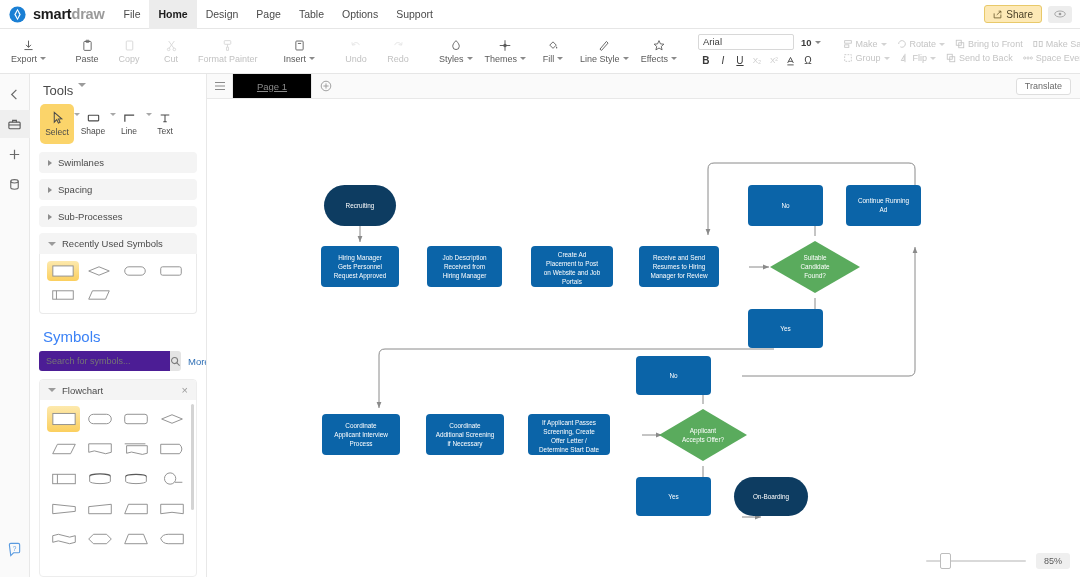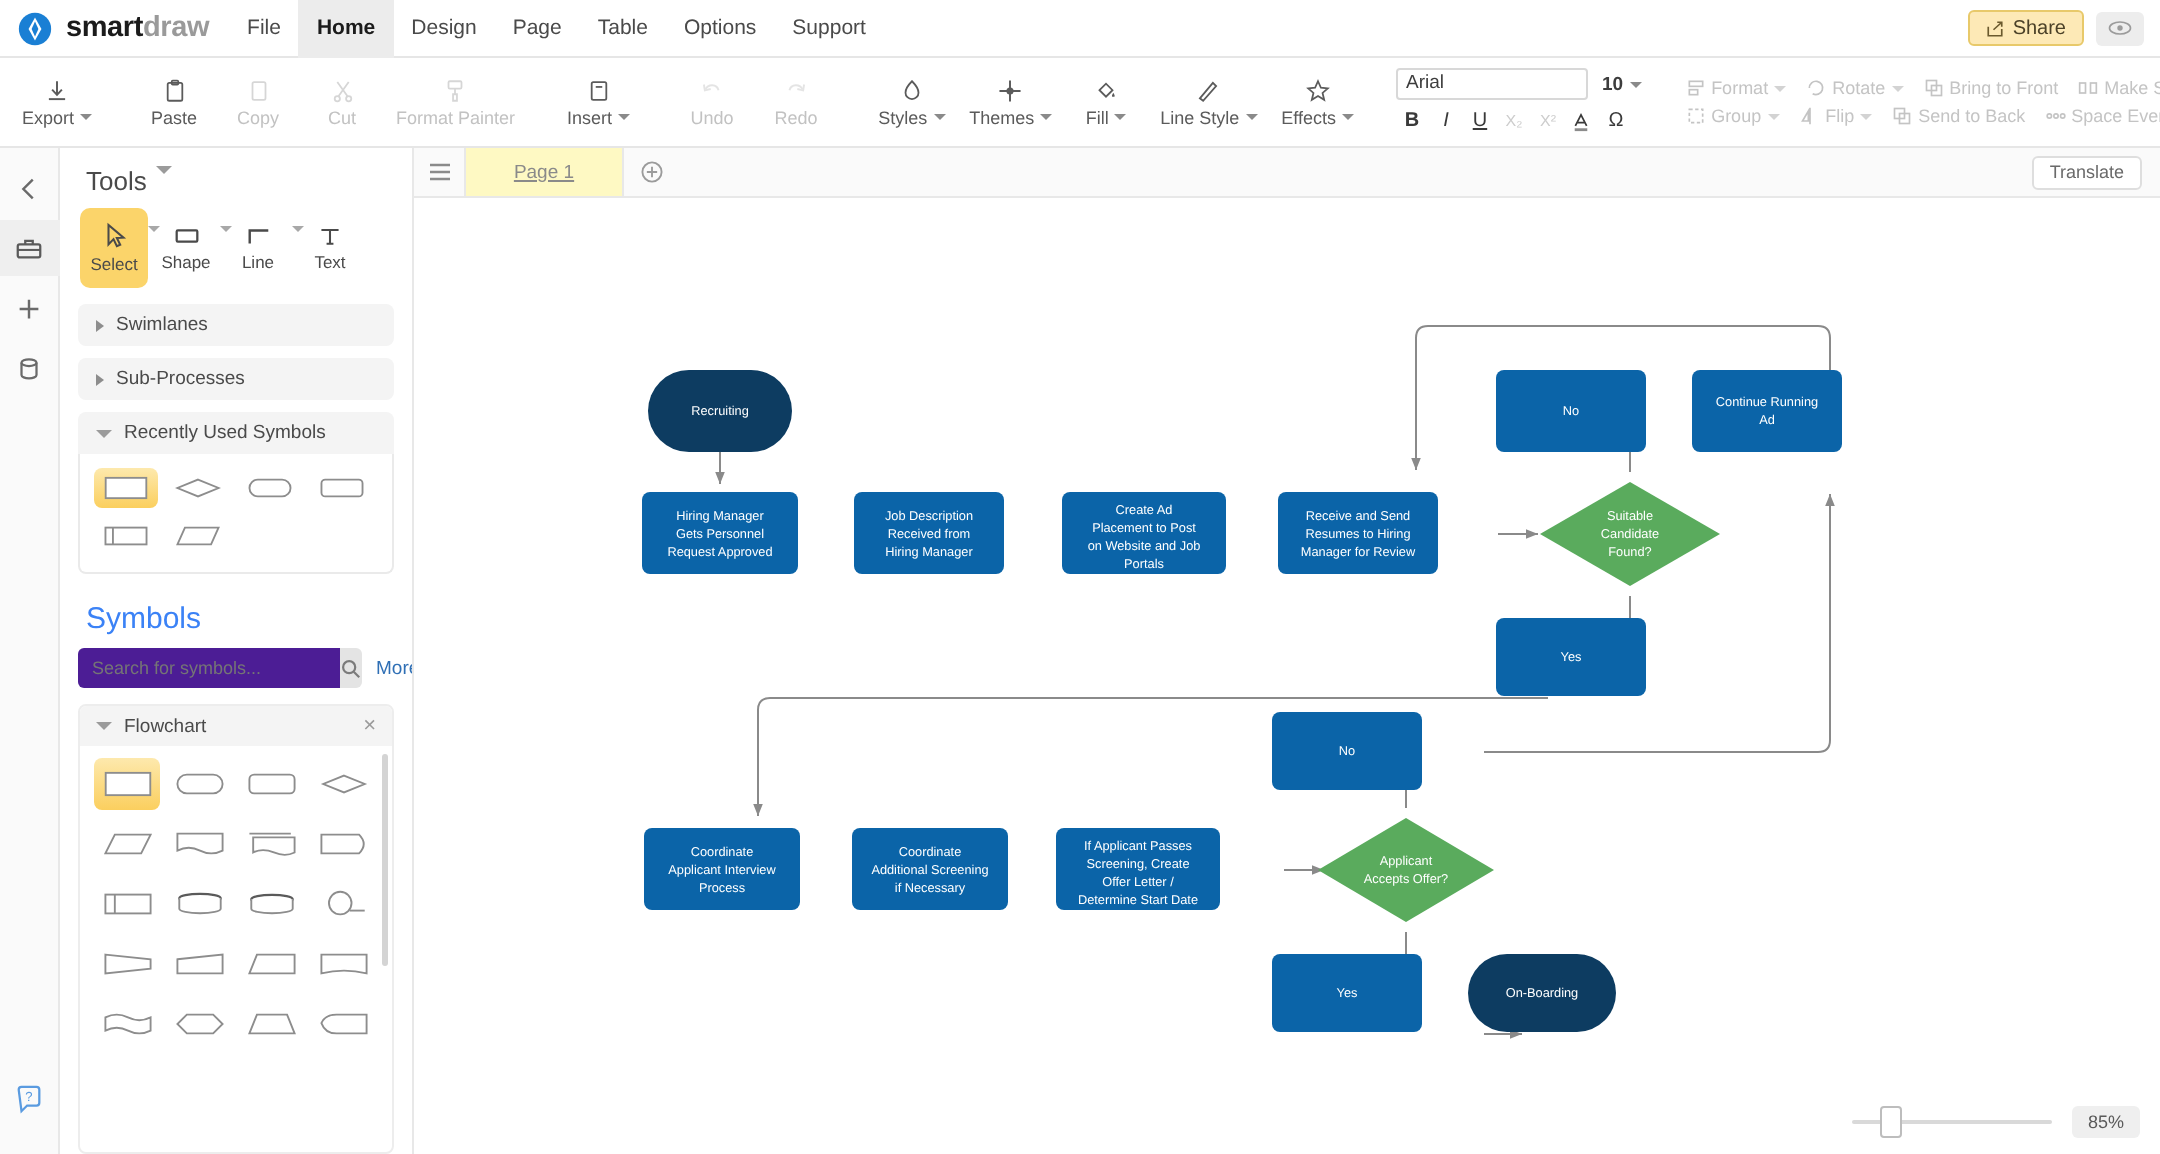--- a/index.html
+++ b/index.html
@@ -132,21 +132,21 @@
   .lib-cell { width: 33px; height: 26px; display: flex; align-items: center; justify-content: center; cursor: pointer; }
   .lib-cell.sel { background: linear-gradient(#fde9ad,#fbcf5e); border-radius: 4px; }
   .lib-scroll { position: absolute; right: 2px; top: 24px; width: 3px; height: 106px; background: #d4d4d4; border-radius: 2px; }
 
   
   .canvas-wrap { flex: 1; display: flex; flex-direction: column; min-width: 0; position: relative; background: #fff; }
   .page-bar { height: 25px; min-height: 25px; background: #fafafa; border-bottom: 1px solid #e8e8e8;
               display: flex; align-items: stretch; position: relative; }
   .pb-menu { width: 26px; display: flex; align-items: center; justify-content: center;
              border-right: 1px solid #e8e8e8; cursor: pointer; }
-  .pb-tab { width: 79px; background: #fef9c3; border-right: 1px solid #e8e8e8; display: flex;
+  .pb-tab { width: 79px; background: #000000; border-right: 1px solid #e8e8e8; display: flex;
             align-items: center; justify-content: center; font-size: 9.5px; color: #8a8a8a; cursor: pointer; text-decoration: underline; }
   .pb-add { width: 28px; display: flex; align-items: center; justify-content: center; cursor: pointer; }
   .pb-right { margin-left: auto; display: flex; align-items: center; padding-right: 9px; }
   .translate-btn { border: 1px solid #dedede; border-radius: 3px; background: #fff;
                    font-size: 9px; color: #6a6a6a; padding: 2.5px 8px; cursor: pointer; }
   .canvas { flex: 1; position: relative; background: #ffffff; overflow: hidden; }
   .canvas svg { position: absolute; left: 0; top: 0; }
   .node-label { font-size: 6.4px; fill: #ffffff; text-anchor: middle; font-family: "Liberation Sans", sans-serif; }
 
   
@@ -366,21 +366,21 @@
     </div>
     <div class="rsep"></div>
 
     <div class="arrangegroup">
       <div class="arrow-row">
         <div class="abtn">
           <svg width="10" height="10" viewBox="0 0 12 12">
               <rect x="2" y="2" width="8" height="3" fill="none" stroke="#c4c4c4"></rect>
               <rect x="2" y="7" width="5" height="3" fill="none" stroke="#c4c4c4"></rect>
             </svg>
-          <span>Format</span>
+          <span>Make</span>
             <i class="caret"></i>
         </div>
         <div class="abtn">
           <svg width="10" height="10" viewBox="0 0 12 12">
               <path d="M2 6 a4 4 0 1 1 2 3.4" fill="none" stroke="#c4c4c4"></path>
             </svg>
           <span>Rotate</span>
             <i class="caret"></i>
         </div>
         <div class="abtn">
@@ -498,20 +498,24 @@
           <svg width="12" height="12" viewBox="0 0 14 12">
             <path d="M2 2.5 L12 2.5 M7 2.5 L7 10.5 M5 10.5 L9 10.5" fill="none" stroke="#4a4a4a" stroke-width="1.2"></path>
           </svg>
           <span class="tl">Text</span>
         </div>
       </div>
 
       <div class="acc">
         <i class="chev-r"></i>
         <span>Swimlanes</span>
+      </div>
+      <div class="acc">
+        <i class="chev-r"></i>
+        <span>Spacing</span>
       </div>
       <div class="acc">
         <i class="chev-r"></i>
         <span>Sub-Processes</span>
       </div>
       <div class="acc open">
         <i class="chev-d"></i>
         <span>Recently Used Symbols</span>
       </div>
       <div class="sym-box">

